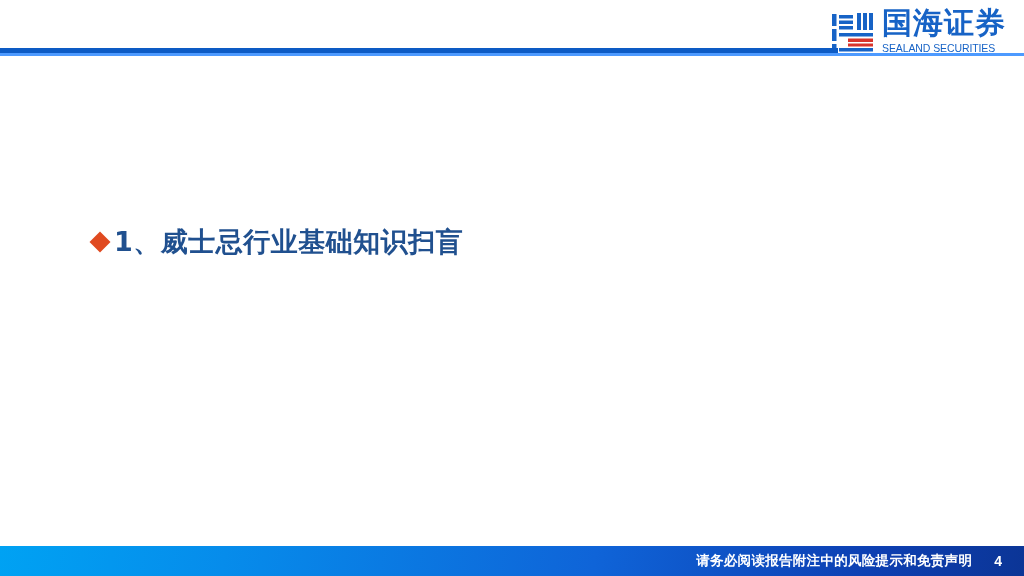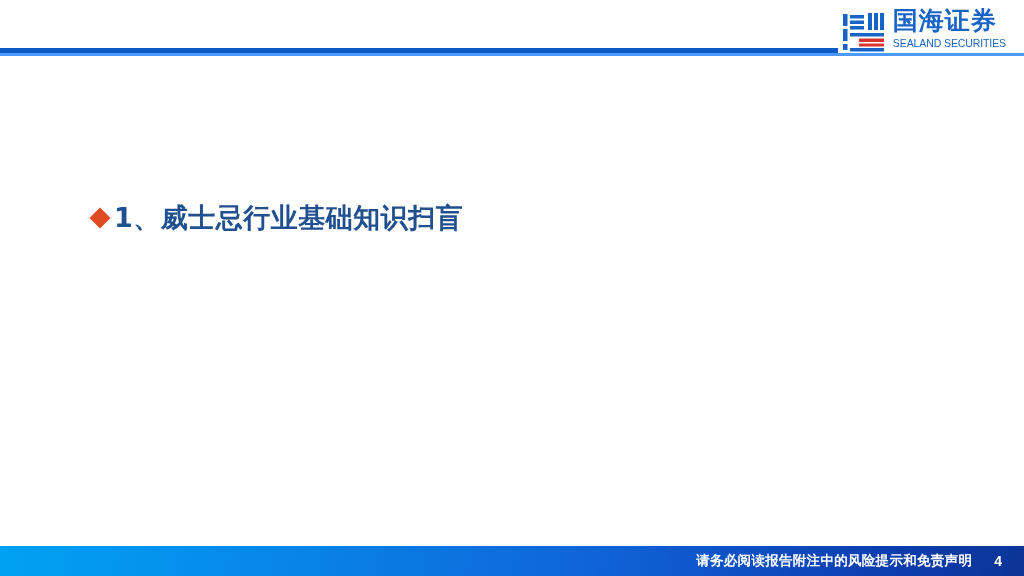--- a/index.html
+++ b/index.html
@@ -45,21 +45,21 @@
     margin-top: 3px;
   }
   .brand-text {
     display: flex;
     flex-direction: column;
     align-items: flex-start;
     line-height: 1;
   }
   .brand-cn {
     font-family: "DejaVu Sans", "Liberation Sans", sans-serif;
-    font-size: 25px;
+    font-size: 30px;
     font-weight: bold;
     color: #1763c6;
     letter-spacing: 1px;
     white-space: nowrap;
   }
   .brand-en {
     margin-top: 5px;
     font-family: "Liberation Sans", sans-serif;
     font-size: 10.5px;
     font-weight: normal;
@@ -82,21 +82,21 @@
     top: 53px;
     width: 1024px;
     height: 3px;
     background: #4d9aff;
   }
 
   
   .content {
     position: absolute;
     left: 0;
-    top: 60px;
+    top: 84px;
     width: 1024px;
     height: 470px;
   }
   .section-title {
     position: absolute;
     left: 88px;
     top: 140px;
     display: flex;
     align-items: center;
     gap: 2px;

